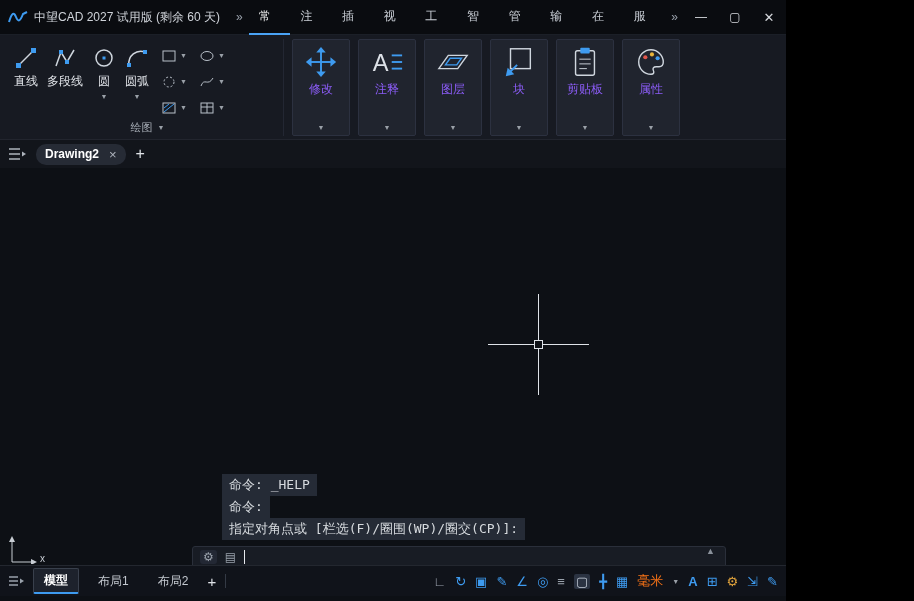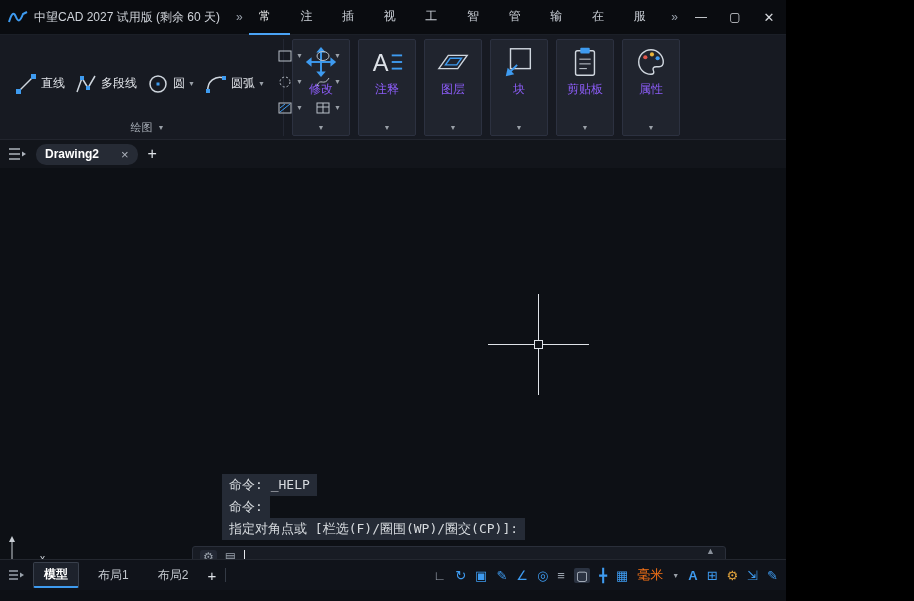--- a/index.html
+++ b/index.html
@@ -19,36 +19,36 @@
   .win-controls { margin-left:auto; display:flex; }
   .win-btn { width:34px; height:35px; display:flex; align-items:center; justify-content:center;
              color:#d6d9de; font-size:12px; }
   .win-btn.close { font-size:13px; }
 
   
   .ribbon { position:absolute; top:35px; left:0; right:0; height:105px; background:#171a22;
             display:flex; align-items:stretch; padding:4px 10px 3px 12px; border-bottom:1px solid #22252e; }
   .draw-group { position:relative; width:272px; padding:4px 4px 16px 2px; border-right:1px solid #232733; }
   .draw-tools { display:flex; gap:9px; }
-  .tool-big { display:flex; flex-direction:row; align-items:center; gap:3px; padding-top:3px; }
+  .tool-big { display:flex; flex-direction:column; align-items:center; gap:3px; padding-top:3px; }
   .tool-big .tool-label { font-size:12px; color:#e2e5ea; white-space:nowrap; }
   .dd { font-size:7px; color:#9aa0a8; line-height:8px; }
   .mini-grid { display:grid; grid-template-columns:38px 38px; grid-auto-rows:26px; margin-left:4px; }
   .mini-cell { display:flex; align-items:center; gap:4px; }
   .group-footer { position:absolute; bottom:1px; left:0; right:0; text-align:center;
                   font-size:11px; color:#a7adb6; display:flex; justify-content:center; gap:5px; align-items:center; }
   .panel { width:58px; margin-left:8px; background:#20242e; border:1px solid #2c3140; border-radius:2px;
            display:flex; flex-direction:column; align-items:center; padding:5px 2px 3px; }
   .panel .panel-label { font-size:12px; color:#8b5cf6; margin-top:2px; white-space:nowrap; }
   .panel .dd { margin-top:auto; }
 
   
   .doctabs { position:absolute; top:140px; left:0; right:0; height:28px; background:#12151b;
              display:flex; align-items:center; padding:0 8px; gap:10px; }
-  .doctab { display:flex; align-items:center; gap:22px; background:#262b35; color:#ffffff;
+  .doctab { display:flex; align-items:center; gap:10px; background:#262b35; color:#ffffff;
             font-weight:bold; font-size:12px; padding:3px 9px; border-radius:10px; }
   .closex { color:#aeb4bd; font-weight:normal; font-size:13px; }
   .newtab { color:#dfe3e8; font-size:16px; line-height:16px; }
 
   
   .viewport { position:absolute; top:168px; left:0; right:0; height:402px; background:#0d1015; }
   .vp-controls { position:absolute; left:12px; top:12px; font-size:12px; color:#c2c7ce; letter-spacing:0.5px; }
   .ch-h { position:absolute; left:488px; top:176px; width:101px; height:1px; background:#dfe3e8; }
   .ch-v { position:absolute; left:538px; top:126px; width:1px; height:101px; background:#dfe3e8; }
   .pickbox { position:absolute; left:534px; top:172px; width:9px; height:9px; border:1px solid #dfe3e8; background:#0d1015; }
@@ -61,21 +61,21 @@
             border:1px solid #2a2f3a; border-radius:3px; display:flex; align-items:center; padding:0 7px; gap:8px; }
   .cmd-icon { color:#9aa2ac; font-size:12px; line-height:14px; }
   .cmd-icon.boxed { background:#232834; border-radius:3px; padding:0 3px; }
   .caret { display:inline-block; width:1px; height:14px; background:#e6e9ee; animation:blink 1s steps(1) infinite; }
   @keyframes blink { 50% { opacity:0; } }
   .cmd-input { flex:1; background:transparent; border:none; outline:none; color:#e6e9ee;
                font-family:"DejaVu Sans Mono",monospace; font-size:13px; }
   .cmd-expand { position:absolute; left:706px; top:378px; font-size:9px; color:#8a919b; }
 
   
-  .statusbar { position:absolute; bottom:11px; left:0; right:0; height:31px; background:#10131a;
+  .statusbar { position:absolute; bottom:5px; left:0; right:0; height:31px; background:#10131a;
                border-top:1px solid #23272f; display:flex; align-items:center; padding:0 8px; gap:9px;
                font-size:12px; color:#c3c8cf; }
   .layout-tab { padding:3px 10px; white-space:nowrap; }
   .layout-tab.active { background:#1d222c; border:1px solid #39404c; border-bottom:2px solid #3e9bf0;
                        color:#ffffff; font-weight:bold; border-radius:2px; }
   .sb-sep { width:1px; height:14px; background:#343a45; }
   .sb-plus { color:#dfe3e8; font-size:15px; }
   .status-icons { margin-left:auto; display:flex; align-items:center; gap:9px; font-size:13px; }
   .ic-gray { color:#9aa2ac; }
   .ic-blue { color:#3e9bf0; }

